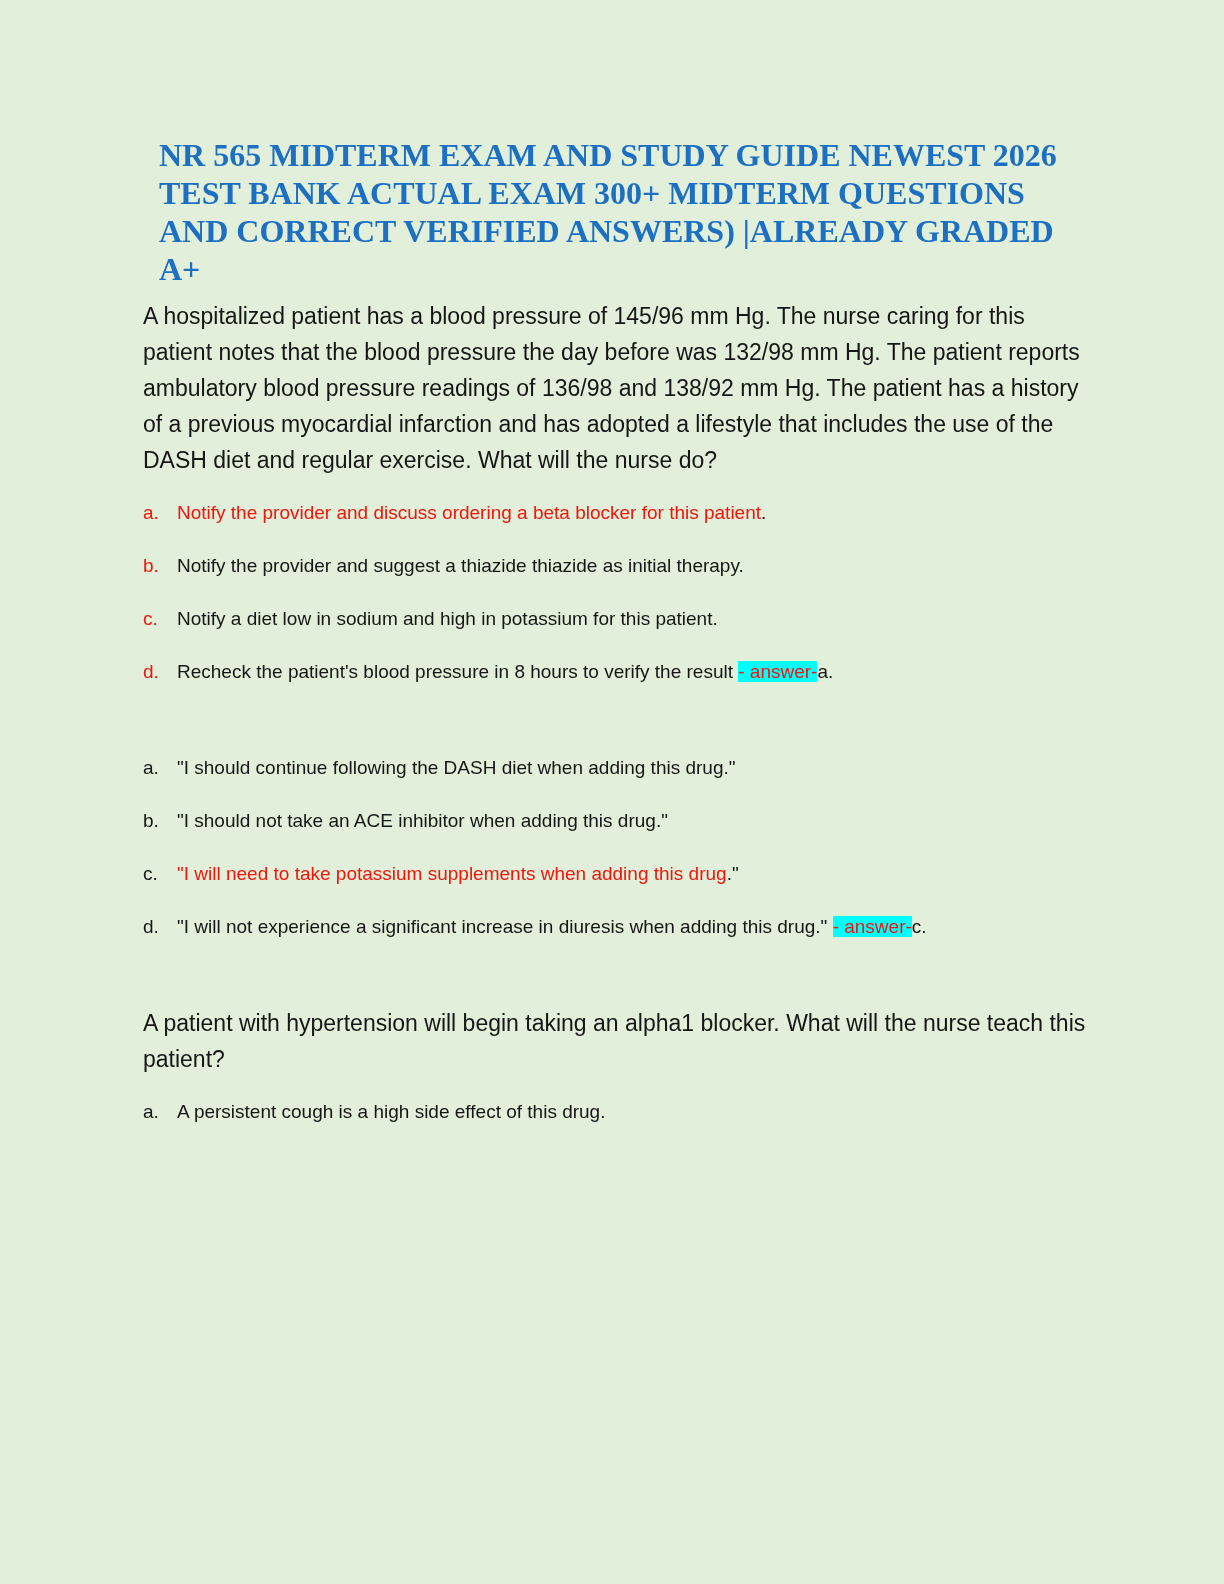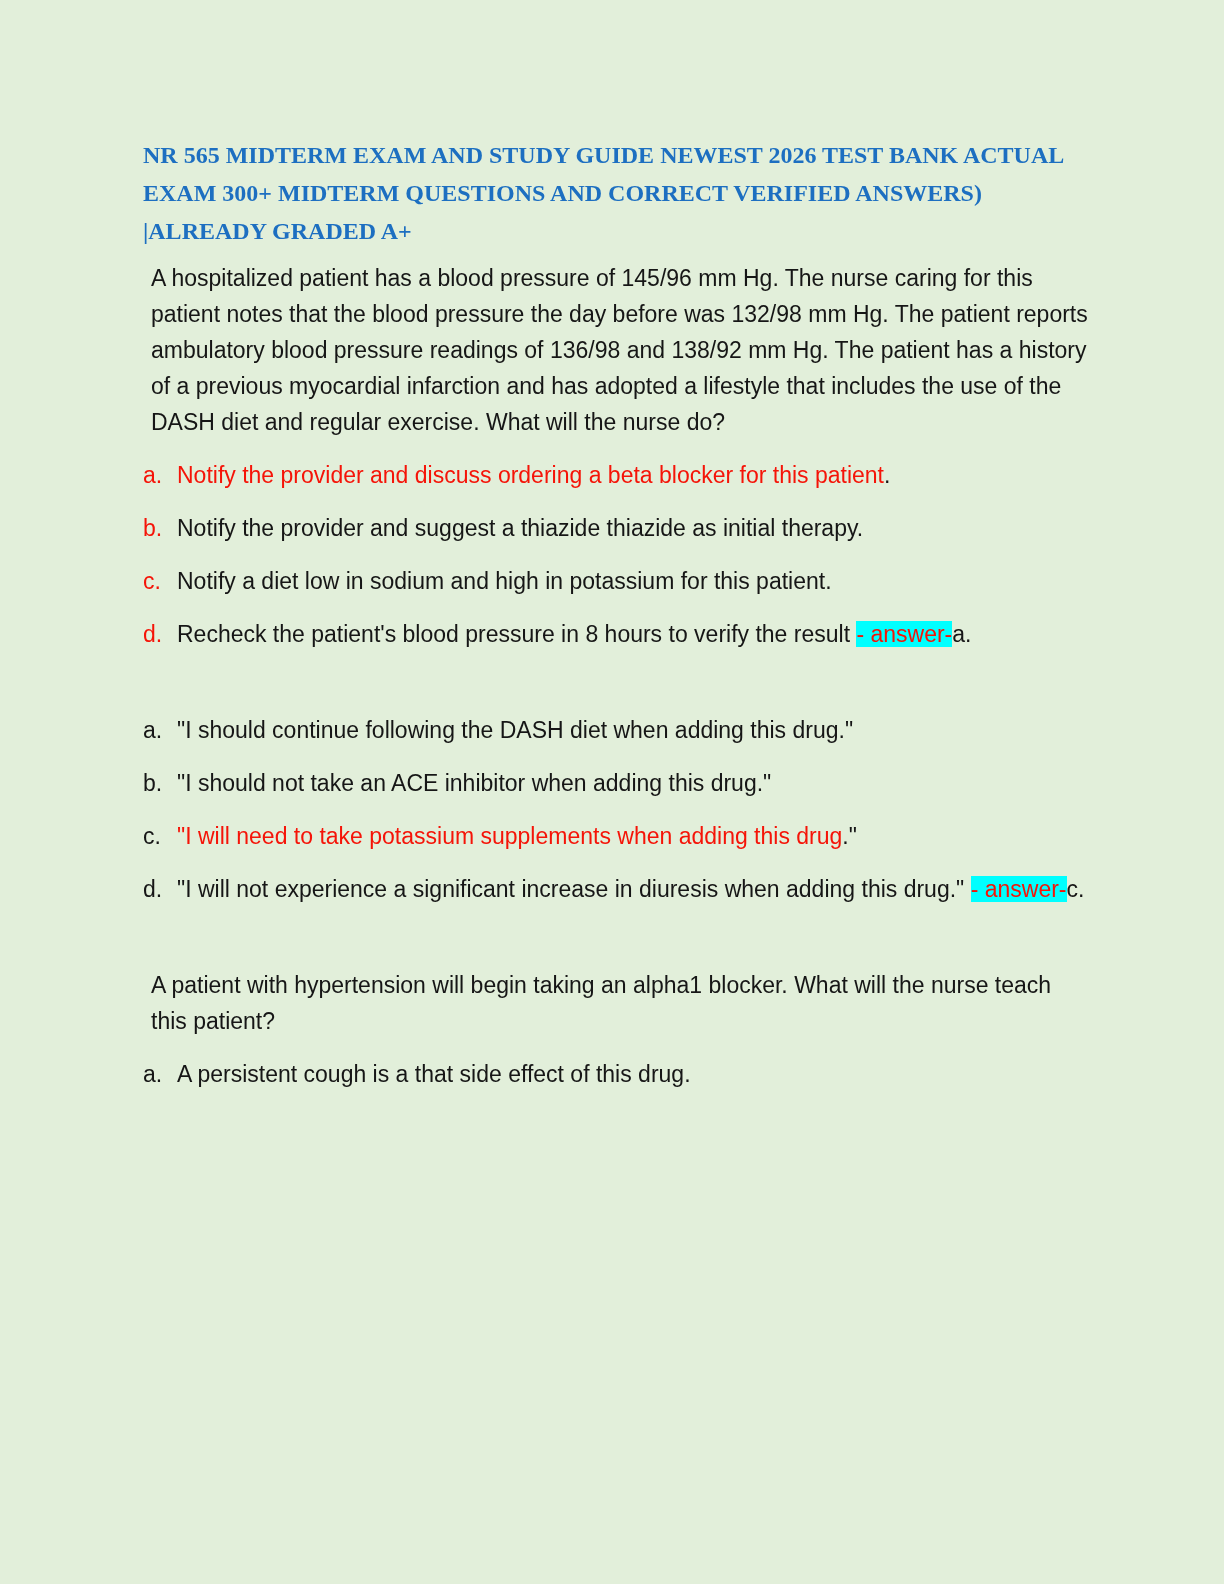--- a/index.html
+++ b/index.html
@@ -15,30 +15,30 @@
     background:var(--page-bg);
     font-family:"Liberation Sans",sans-serif;
     color:var(--body-text);
     padding:136px 0 0 143px;
   }
   .doc{width:945px;}
   .doc-title{
     font-family:"Liberation Serif",serif;
     font-weight:bold;
     color:var(--title-blue);
-    font-size:24px;line-height:38px;
+    font-size:32px;line-height:38px;
     max-width:935px;
-    margin:0 0 10px 0;
+    margin:0 0 10px 16px;
   }
   .stem{
     font-size:23px;line-height:36px;
-    margin:0 0 17px 8px;
+    margin:0 0 17px 0;
   }
   .option{
-    font-size:23px;line-height:36px;
+    font-size:19px;line-height:36px;
     margin:0 0 17px 0;
     padding-left:34px;
   }
   .letter{display:inline-block;width:34px;margin-left:-34px;}
   .red{color:var(--answer-red);}
   .hl{background:var(--highlight-cyan);color:var(--answer-red);}
   .question{margin-bottom:60px;}
 </style>
 </head>
 <body>
@@ -57,16 +57,16 @@
 
   <section class="question">
     <p class="option"><span class="letter">a.</span><span>"I should continue following the DASH diet when adding this drug."</span></p>
     <p class="option"><span class="letter">b.</span><span>"I should not take an ACE inhibitor when adding this drug."</span></p>
     <p class="option"><span class="letter">c.</span><span class="red">"I will need to take potassium supplements when adding this drug</span><span>."</span></p>
     <p class="option"><span class="letter">d.</span><span>"I will not experience a significant increase in diuresis when adding this drug." </span><span class="hl">- answer-</span><span>c.</span></p>
   </section>
 
   <section class="question">
     <p class="stem">A patient with hypertension will begin taking an alpha1 blocker. What will the nurse teach this patient?</p>
-    <p class="option"><span class="letter">a.</span><span>A persistent cough is a that side effect of this drug.</span></p>
+    <p class="option"><span class="letter">a.</span><span>A persistent cough is a high side effect of this drug.</span></p>
   </section>
 
 </div>
 
 </body></html>

